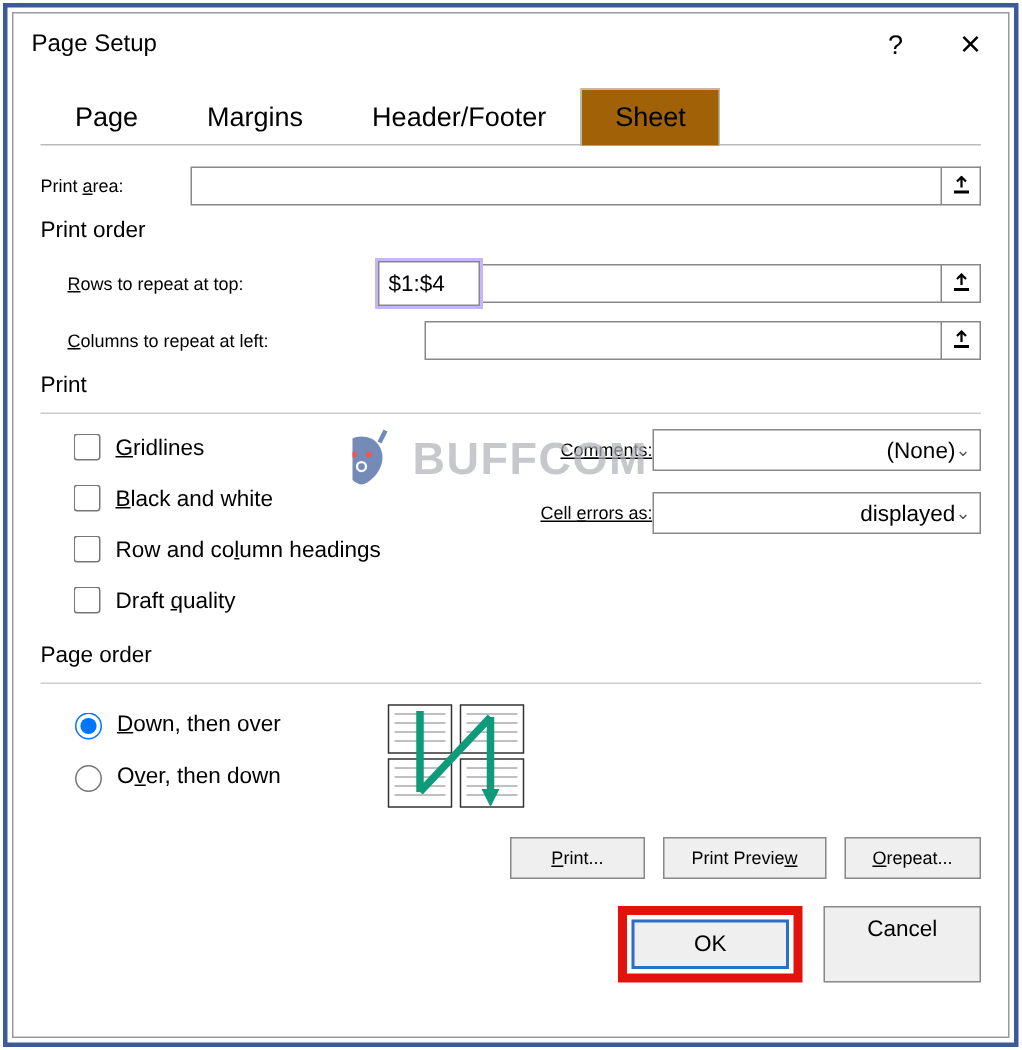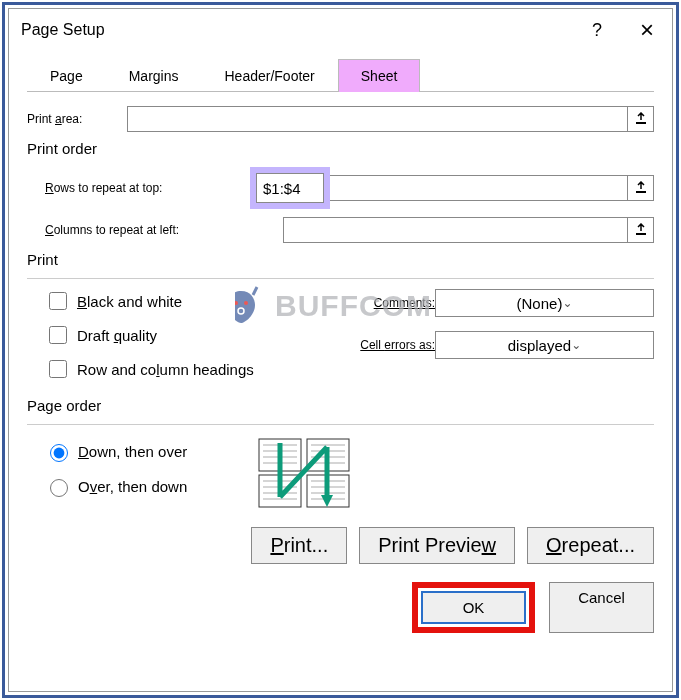--- a/index.html
+++ b/index.html
@@ -4,48 +4,48 @@
 <style>
 * { box-sizing: border-box; font-family: "Segoe UI", Tahoma, sans-serif; }
 body { margin: 0; background: #fff; width: 681px; height: 700px; position: relative; }
 .outer-border { position: absolute; top: 2px; left: 2px; right: 2px; bottom: 2px; border: 3px solid #3a5a9a; }
 .dialog { position: absolute; top: 8px; left: 8px; right: 8px; bottom: 8px; border: 1px solid #999; background: #fff; }
 .titlebar { display: flex; align-items: center; height: 42px; padding: 0 0 0 12px; }
 .title { font-size: 16px; flex: 1; }
 .tb-btn { width: 50px; height: 42px; display: flex; align-items: center; justify-content: center; font-size: 18px; }
 .content { padding: 8px 18px 0 18px; }
 .tabs { display: flex; border-bottom: 1px solid #bbb; }
-.tab { padding: 8px 22px; border: 1px solid transparent; border-bottom: none; margin-bottom: -1px; font-size: 14px; cursor: pointer; }
-.tab.active { border-color: #bbb; background: #f0abfc; }
+.tab { padding: 8px 22px; border: 1px solid transparent; border-bottom: none; margin-bottom: -1px; font-size: 18px; cursor: pointer; }
+.tab.active { border-color: #bbb; background: #a16207; }
 .body { padding: 14px 0 0 0; }
 .row { display: flex; align-items: center; margin-bottom: 8px; }
 .lbl { font-size: 12px; }
 .underline { text-decoration: underline; }
 .input { border: 1px solid #888; height: 26px; padding: 2px 6px; font-size: 15px; background: #fff; }
 .collapse-btn { width: 26px; height: 26px; border: 1px solid #888; border-left: none; display: flex; align-items: center; justify-content: center; cursor: pointer; }
 .section-label { font-size: 15px; margin: 6px 0 10px 0; }
 .indent { margin-left: 18px; }
-.highlight-red { border: 6px solid #c4b5fd; }
+.highlight-red { border: 2px solid #c4b5fd; }
 .checkbox-row { display: flex; align-items: center; margin-bottom: 10px; font-size: 15px; }
 .checkbox-row input { width: 18px; height: 18px; margin-right: 10px; }
 .print-grid { display: flex; }
 .print-left { width: 260px; }
 .print-right { flex: 1; }
 .select-row { display: flex; align-items: center; margin-bottom: 14px; }
 .select-row .lbl { width: 130px; text-align: right; text-decoration: underline; }
-.select { flex: 1; border: 1px solid #888; height: 28px; padding: 2px 6px; font-size: 15px; background: #fff; display: flex; align-items: center; justify-content: center; }
+.select { flex: 1; border: 1px solid #888; height: 28px; padding: 2px 6px; font-size: 15px; background: #fff; display: flex; align-items: center; justify-content: flex-end; }
 .chev { font-size: 12px; color: #555; }
 .divider { border-top: 1px solid #ccc; margin: 6px 0 10px 0; }
 .radio-row { display: flex; align-items: center; margin-bottom: 14px; font-size: 15px; }
 .radio-row input { width: 18px; height: 18px; margin-right: 10px; }
 .page-order-block { display: flex; align-items: flex-end; }
 .page-order-radios { width: 210px; }
 .po-diagram { width: 100px; height: 76px; }
 .bottom-buttons { display: flex; justify-content: flex-end; gap: 12px; padding: 16px 0 8px 0; }
-.btn { border: 1px solid #888; background: #efefef; padding: 6px 18px; font-size: 20px; cursor: pointer; min-width: 90px; text-align: center; }
+.btn { border: 1px solid #888; background: #efefef; padding: 6px 18px; font-size: 12px; cursor: pointer; min-width: 90px; text-align: center; }
 .ok-cancel { display: flex; justify-content: flex-end; gap: 14px; padding: 10px 18px 14px 0; }
 .btn2 { border: 1px solid #888; background: #efefef; padding: 6px 0; font-size: 15px; cursor: pointer; width: 105px; text-align: center; }
 .btn2.ok { border: 2px solid #2a6fc9; }
 .ok-wrap { border: 6px solid #e4120d; padding: 3px; }
 .watermark { position: absolute; top: 280px; left: 235px; width: 240px; z-index: 5; pointer-events: none; display: flex; align-items: center; opacity: 0.7; }
 .watermark-text { font-size: 30px; font-weight: 800; letter-spacing: 1px; fill: #b0b2b6; font-family: Arial, sans-serif; }
 </style>
 </head>
 <body>
 
@@ -111,29 +111,33 @@
           </div>
         </div>
       </div>
 
       <div class="section-label">Print</div>
       <div class="divider"></div>
       <div class="indent print-grid">
         <div class="print-left">
           <label class="checkbox-row">
             <input type="checkbox" style="">
+            <span><span class="underline">G</span><span>ridlines</span></span>
+          </label>
+          <label class="checkbox-row">
+            <input type="checkbox" style="">
             <span><span class="underline">B</span><span>lack and white</span></span>
           </label>
           <label class="checkbox-row">
             <input type="checkbox" style="">
+            <span><span>Row and co</span><span class="underline">l</span><span>umn headings</span></span>
+          </label>
+          <label class="checkbox-row">
+            <input type="checkbox" style="">
             <span><span>Draft </span><span class="underline">q</span><span>uality</span></span>
-          </label>
-          <label class="checkbox-row">
-            <input type="checkbox" style="">
-            <span><span>Row and co</span><span class="underline">l</span><span>umn headings</span></span>
           </label>
         </div>
         <div class="print-right">
           <div class="select-row">
             <div class="lbl">
               <span>Co</span><span class="underline">m</span><span>ments:</span>
             </div>
             <div class="select">
               <span>(None)</span>
               <span class="chev">⌄</span>

